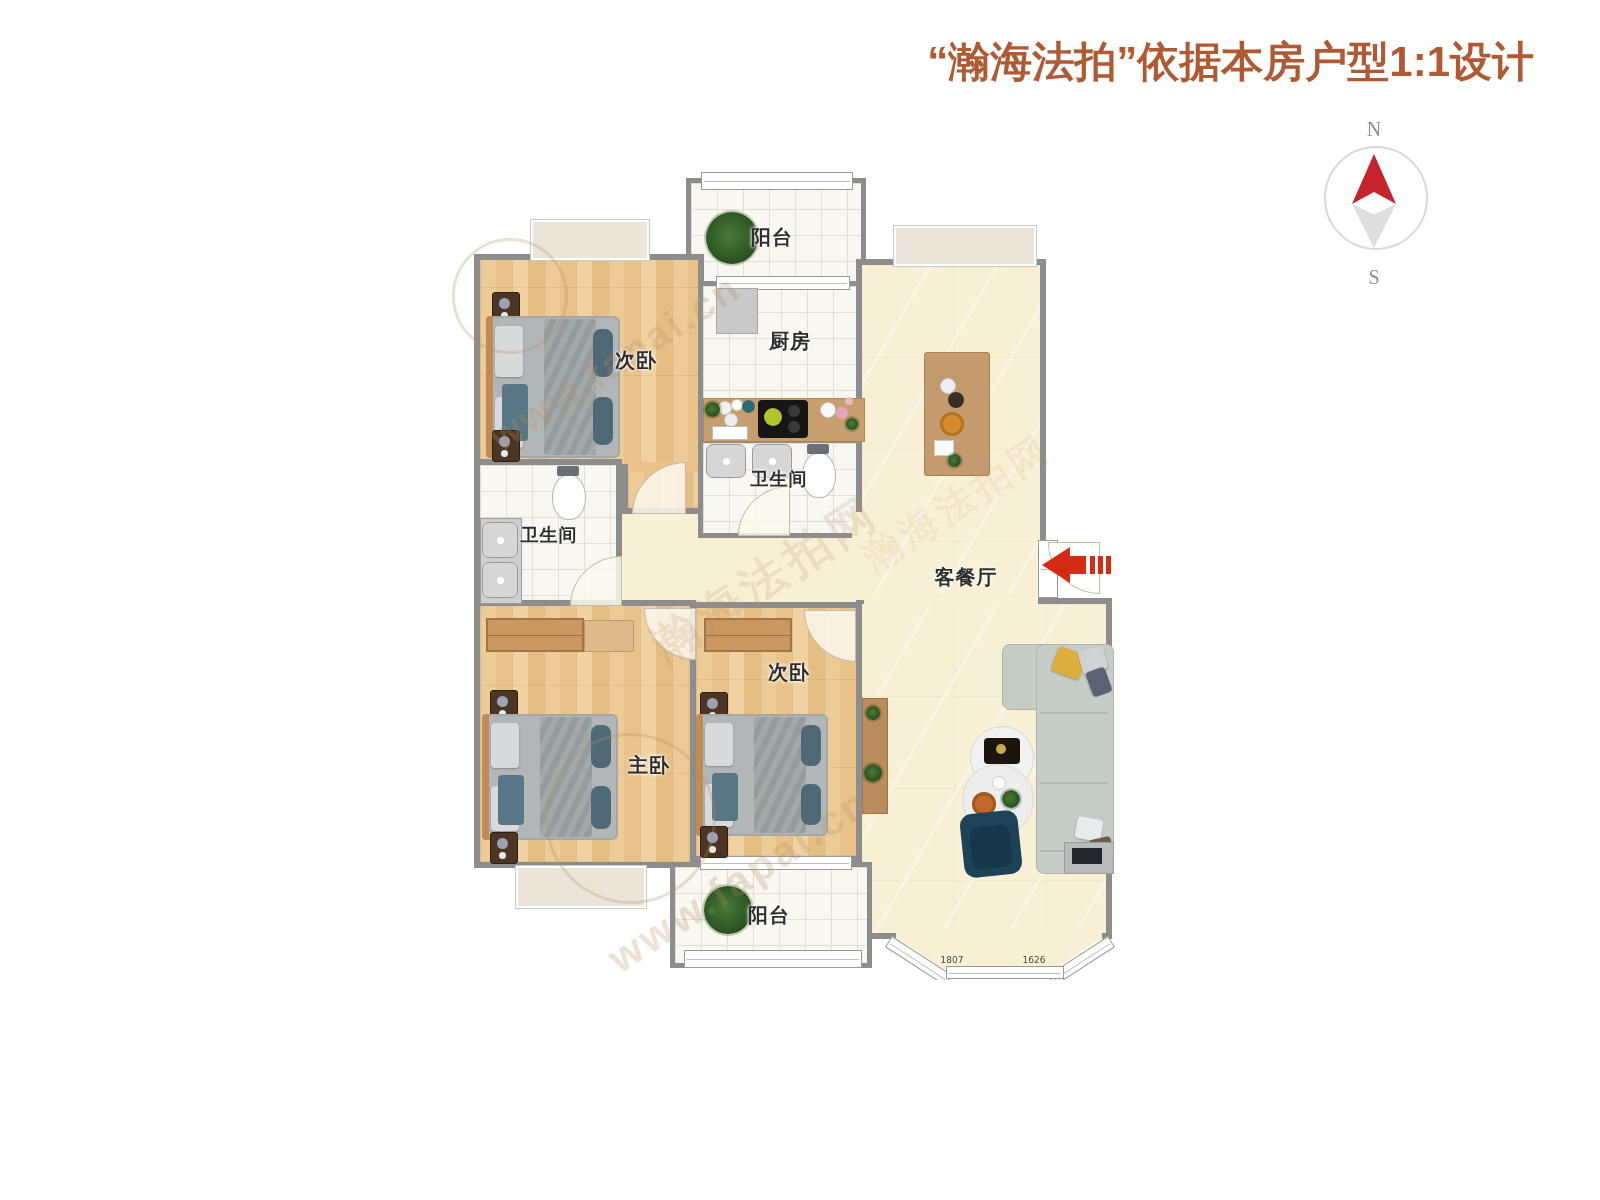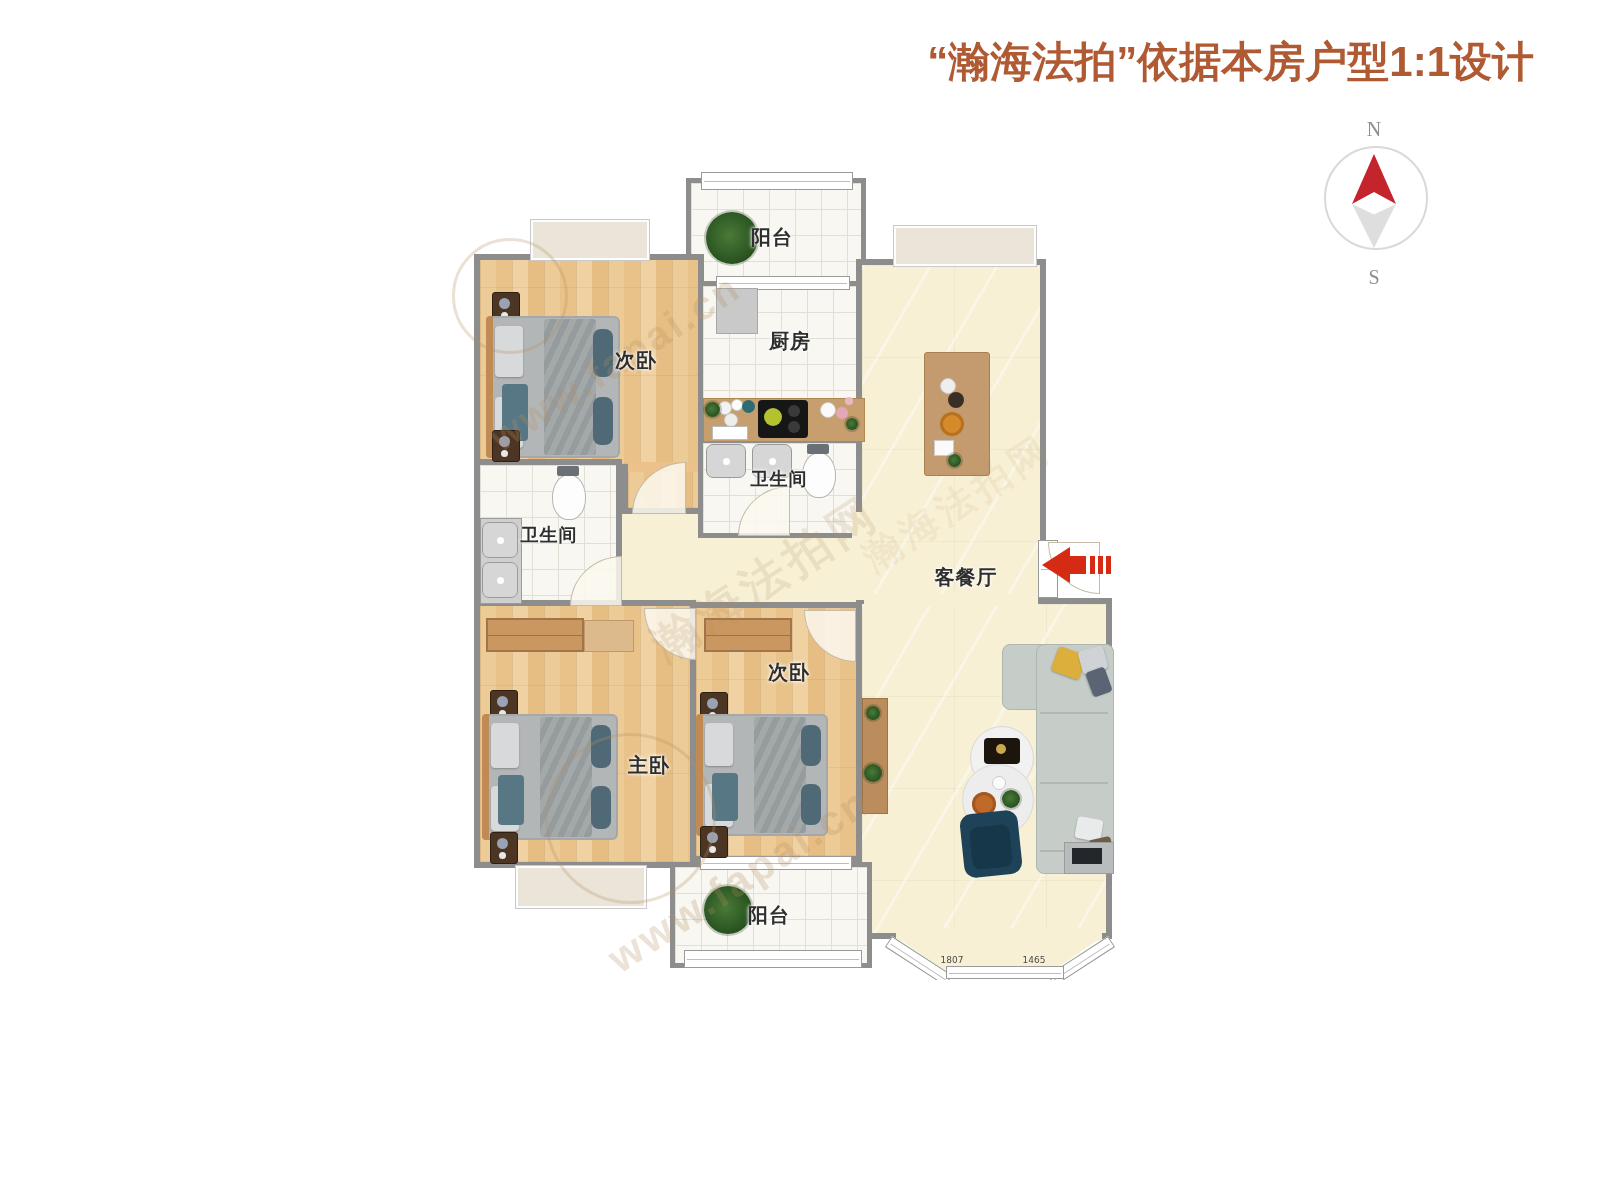--- a/index.html
+++ b/index.html
@@ -294,15 +294,15 @@
   <div class="lbl" style="left:636px;top:360px;">次卧</div>
   <div class="lbl" style="left:790px;top:341px;">厨房</div>
   <div class="lbl sm" style="left:779px;top:479px;">卫生间</div>
   <div class="lbl sm" style="left:549px;top:535px;">卫生间</div>
   <div class="lbl" style="left:966px;top:577px;text-align:right;">客餐厅</div>
   <div class="lbl" style="left:649px;top:765px;">主卧</div>
   <div class="lbl" style="left:789px;top:672px;">次卧</div>
   <div class="lbl" style="left:769px;top:915px;">阳台</div>
 
   <div class="dim" style="left:952px;top:955px;">1807</div>
-  <div class="dim" style="left:1034px;top:955px;">1465</div>
+  <div class="dim" style="left:1034px;top:955px;">1626</div>
 
 </div>
 
 </body></html>

